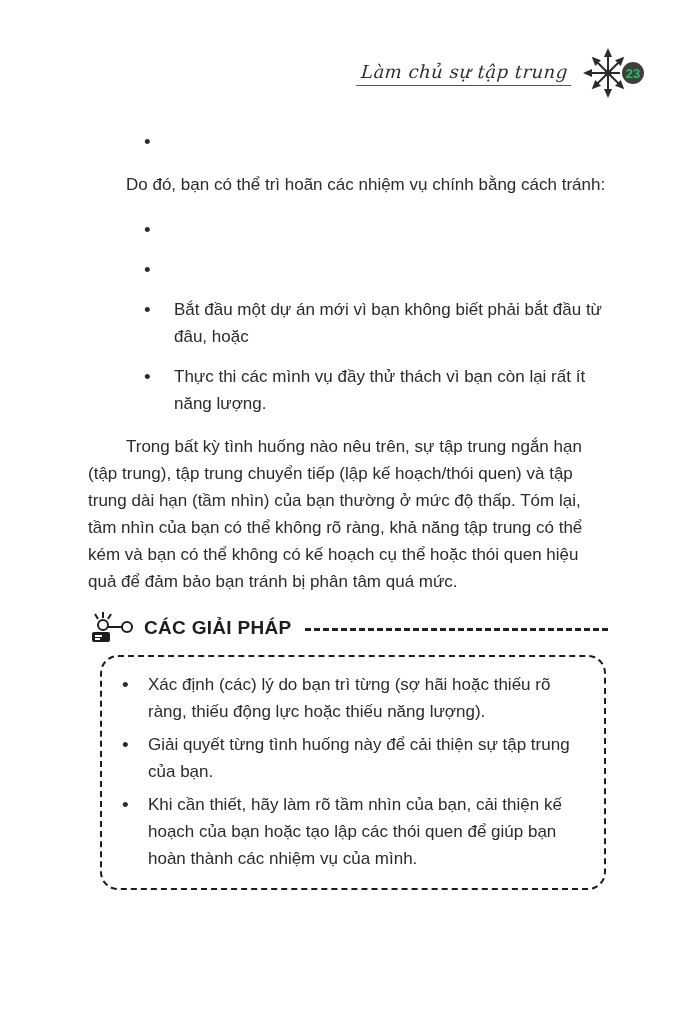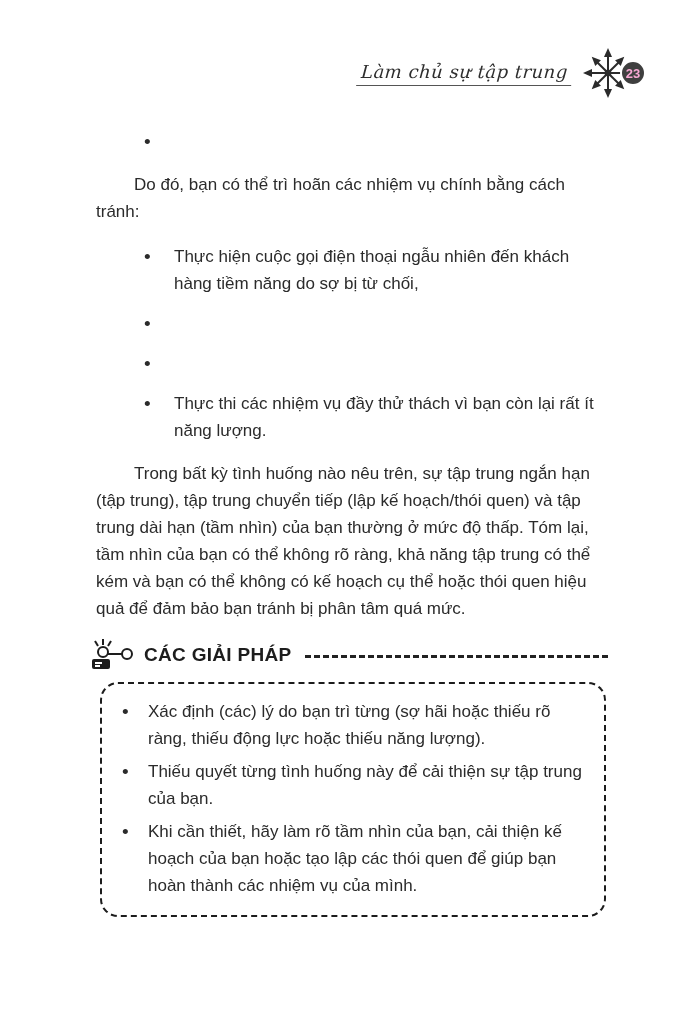--- a/index.html
+++ b/index.html
@@ -38,21 +38,21 @@
   .icon-wrap { position: relative; width: 66px; height: 58px; }
   .page-badge {
     position: absolute;
     right: -2px;
     top: 16px;
     width: 26px;
     height: 26px;
     border-radius: 50%;
     background: #3f3f3f;
     border: 2px solid #ffffff;
-    color: #f9a8d4;
+    color: #22c55e;
     font-size: 13px;
     font-weight: bold;
     display: flex;
     align-items: center;
     justify-content: center;
   }
 
   
   .main {
     position: absolute;
@@ -70,21 +70,21 @@
   }
   .bullet-item .dot {
     width: 30px;
     flex: 0 0 30px;
     font-size: 19px;
     line-height: 27px;
   }
   .bullet-item .text { flex: 1; }
   .para {
     text-indent: 38px;
-    margin: 16px 8px;
+    margin: 16px 0;
   }
   .avoid-list { margin-top: 18px; }
 
   
   .solutions-header {
     display: flex;
     align-items: center;
     margin-top: 10px;
     gap: 8px;
   }
@@ -170,31 +170,31 @@
 
     <div class="bullet-item">
       <span class="dot">•</span>
     </div>
 
     <p class="para">Do đó, bạn có thể trì hoãn các nhiệm vụ chính bằng cách tránh:</p>
 
     <div class="avoid-list">
       <div class="bullet-item">
         <span class="dot">•</span>
-        <span class="text">Thực hiện cuộc gọi điện thoại ngẫu nhiên đến khách hàng tiềm năng do sợ bị từ chối,</span>
-      </div>
-      <div class="bullet-item">
-        <span class="dot">•</span>
-      </div>
-      <div class="bullet-item">
-        <span class="dot">•</span>
-      </div>
-      <div class="bullet-item">
-        <span class="dot">•</span>
-        <span class="text">Thực thi các nhiệm vụ đầy thử thách vì bạn còn lại rất ít năng lượng.</span>
+      </div>
+      <div class="bullet-item">
+        <span class="dot">•</span>
+      </div>
+      <div class="bullet-item">
+        <span class="dot">•</span>
+        <span class="text">Bắt đầu một dự án mới vì bạn không biết phải bắt đầu từ đâu, hoặc</span>
+      </div>
+      <div class="bullet-item">
+        <span class="dot">•</span>
+        <span class="text">Thực thi các mình vụ đầy thử thách vì bạn còn lại rất ít năng lượng.</span>
       </div>
     </div>
 
     <p class="para">Trong bất kỳ tình huống nào nêu trên, sự tập trung ngắn hạn (tập trung), tập trung chuyển tiếp (lập kế hoạch/thói quen) và tập trung dài hạn (tầm nhìn) của bạn thường ở mức độ thấp. Tóm lại, tầm nhìn của bạn có thể không rõ ràng, khả năng tập trung có thể kém và bạn có thể không có kế hoạch cụ thể hoặc thói quen hiệu quả để đảm bảo bạn tránh bị phân tâm quá mức.</p>
 
     <div class="solutions-header">
       <svg class="solutions-icon" width="48" height="32" viewBox="0 0 48 32">
         <g stroke="#1d1d1d" stroke-width="2" fill="none">
           <line x1="10" y1="8" x2="7" y2="3"></line>
           <line x1="15" y1="7" x2="15" y2="1"></line>
@@ -211,21 +211,21 @@
       <span class="dashed-rule"></span>
     </div>
 
     <div class="solutions-box">
       <div class="bullet-item">
         <span class="dot">•</span>
         <span class="text">Xác định (các) lý do bạn trì từng (sợ hãi hoặc thiếu rõ ràng, thiếu động lực hoặc thiếu năng lượng).</span>
       </div>
       <div class="bullet-item">
         <span class="dot">•</span>
-        <span class="text">Thiếu quyết từng tình huống này để cải thiện sự tập trung của bạn.</span>
+        <span class="text">Giải quyết từng tình huống này để cải thiện sự tập trung của bạn.</span>
       </div>
       <div class="bullet-item">
         <span class="dot">•</span>
         <span class="text">Khi cần thiết, hãy làm rõ tầm nhìn của bạn, cải thiện kế hoạch của bạn hoặc tạo lập các thói quen để giúp bạn hoàn thành các nhiệm vụ của mình.</span>
       </div>
     </div>
 
   </div>
 </div>
 

